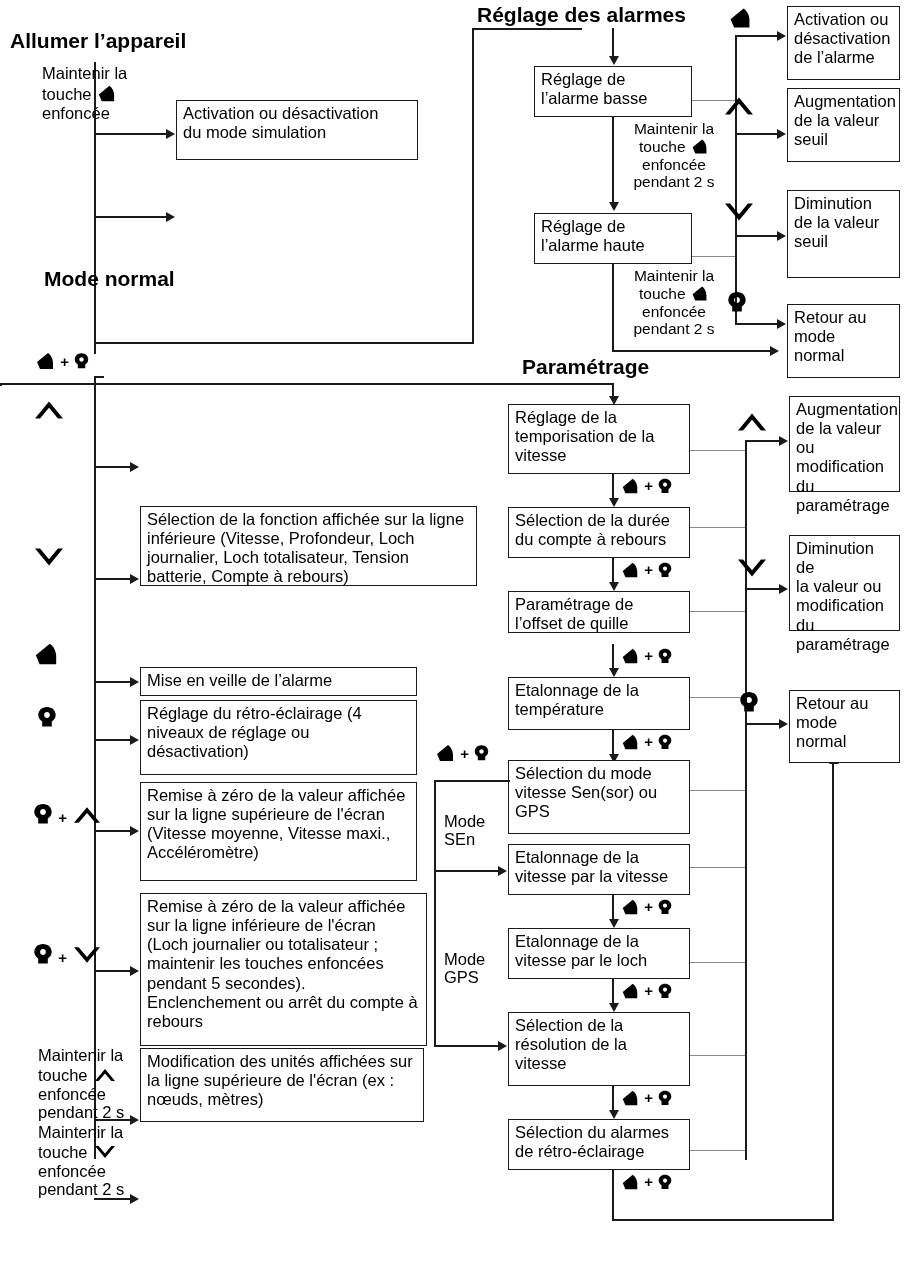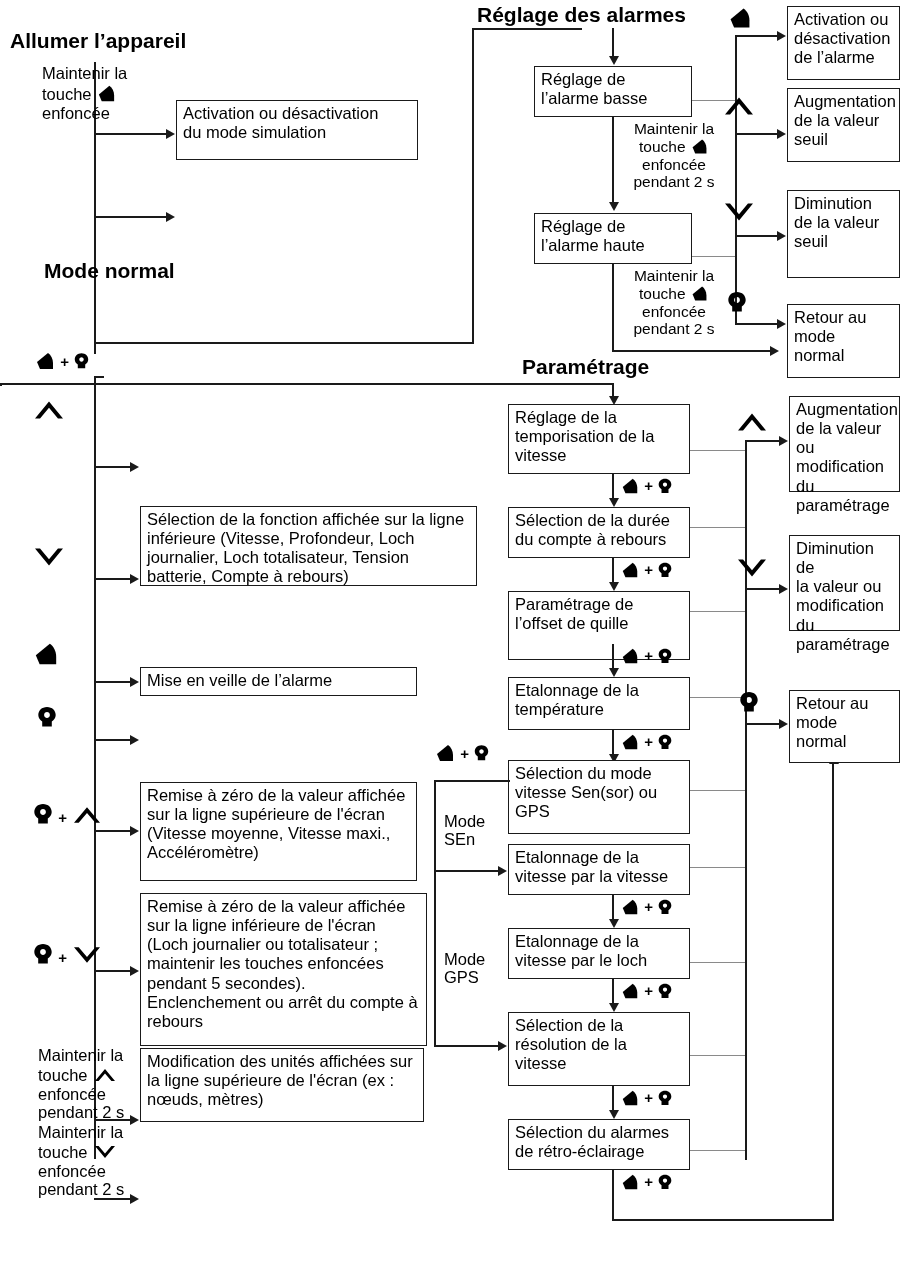--- a/index.html
+++ b/index.html
@@ -71,21 +71,21 @@
 
   <div class="hl" style="left:94px;top:133px;width:74px;"></div>
   <div class="ar-r" style="left:166px;top:128.6px;"></div>
   <div class="box" style="left:176px;top:100px;width:242px;height:60px;white-space:pre-line;">Activation ou désactivation
 du mode simulation</div>
 
 
   <div class="hl" style="left:94px;top:216px;width:74px;"></div>
   <div class="ar-r" style="left:166px;top:211.6px;"></div>
 
-  <div class="head" style="left:44px;top:260px;">Mode normal</div>
+  <div class="head" style="left:44px;top:268px;">Mode normal</div>
 
 
   <div class="hl" style="left:94px;top:342px;width:380px;"></div>
   <div class="vl" style="left:472.4px;top:28px;height:315px;"></div>
   <div class="hl" style="left:472px;top:28px;width:110px;"></div>
 
   <div class="iconrow" style="left:34px;top:350px;">
     <span class="icn"><svg width="22" height="22" viewBox="0 0 22 22">
           <use href="#g-bell"></use>
         </svg></span><span class="plus"> + </span><span class="icn"><svg width="17" height="22" viewBox="0 0 22 22">
@@ -114,20 +114,21 @@
       </svg></div>
   <div class="hl" style="left:94px;top:681px;width:38px;"></div>
   <div class="ar-r" style="left:130px;top:676.6px;"></div>
   <div class="box" style="left:140px;top:667px;width:277px;height:29px;">Mise en veille de l’alarme</div>
 
   <div class="icnabs" style="left:36px;top:703px;"><svg width="22" height="28" viewBox="0 0 22 22">
         <use href="#g-bulb"></use>
       </svg></div>
   <div class="hl" style="left:94px;top:739px;width:38px;"></div>
   <div class="ar-r" style="left:130px;top:734.6px;"></div>
+  <div class="box" style="left:140px;top:700px;width:277px;height:75px;">Réglage du rétro-éclairage (4 niveaux de réglage ou désactivation)</div>
 
   <div class="iconrow" style="left:32px;top:800px;">
     <span class="icn"><svg width="22" height="28" viewBox="0 0 22 22">
           <use href="#g-bulb"></use>
         </svg></span><span class="plus"> + </span><span class="icn"><svg width="32" height="26" viewBox="0 0 24 20">
           <use href="#g-up"></use>
         </svg></span>
   </div>
   <div class="hl" style="left:94px;top:830px;width:38px;"></div>
   <div class="ar-r" style="left:130px;top:825.6px;"></div>
@@ -260,21 +261,21 @@
   <div class="vl" style="left:612px;top:558px;height:28px;"></div>
   <div class="ar-d" style="left:608.5px;top:582px;"></div>
   <div class="iconrow" style="left:620px;top:560px;">
     <span class="icn"><svg width="20" height="20" viewBox="0 0 22 22">
           <use href="#g-bell"></use>
         </svg></span><span class="plus"> + </span><span class="icn"><svg width="16" height="20" viewBox="0 0 22 22">
           <use href="#g-bulb"></use>
         </svg></span>
   </div>
 
-  <div class="box" style="left:508px;top:591px;width:182px;height:69px;white-space:pre-line;">Paramétrage de
+  <div class="box" style="left:508px;top:591px;width:182px;height:42px;white-space:pre-line;">Paramétrage de
 l’offset de quille</div>
   <div class="vl" style="left:612px;top:644px;height:28px;"></div>
   <div class="ar-d" style="left:608.5px;top:668px;"></div>
   <div class="iconrow" style="left:620px;top:646px;">
     <span class="icn"><svg width="20" height="20" viewBox="0 0 22 22">
           <use href="#g-bell"></use>
         </svg></span><span class="plus"> + </span><span class="icn"><svg width="16" height="20" viewBox="0 0 22 22">
           <use href="#g-bulb"></use>
         </svg></span>
   </div>

